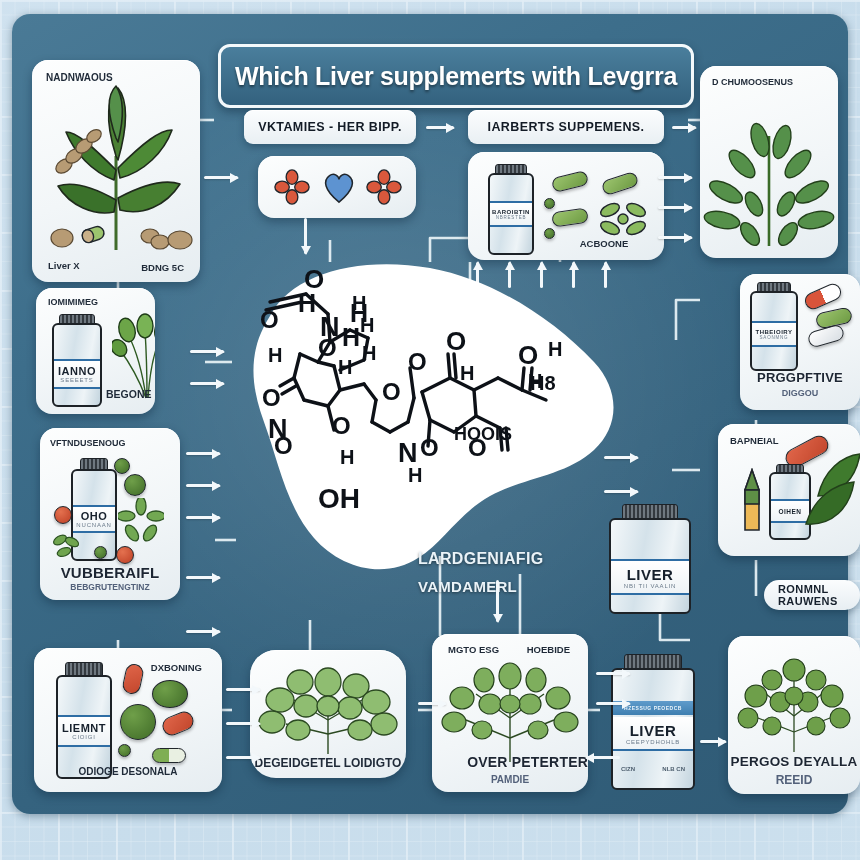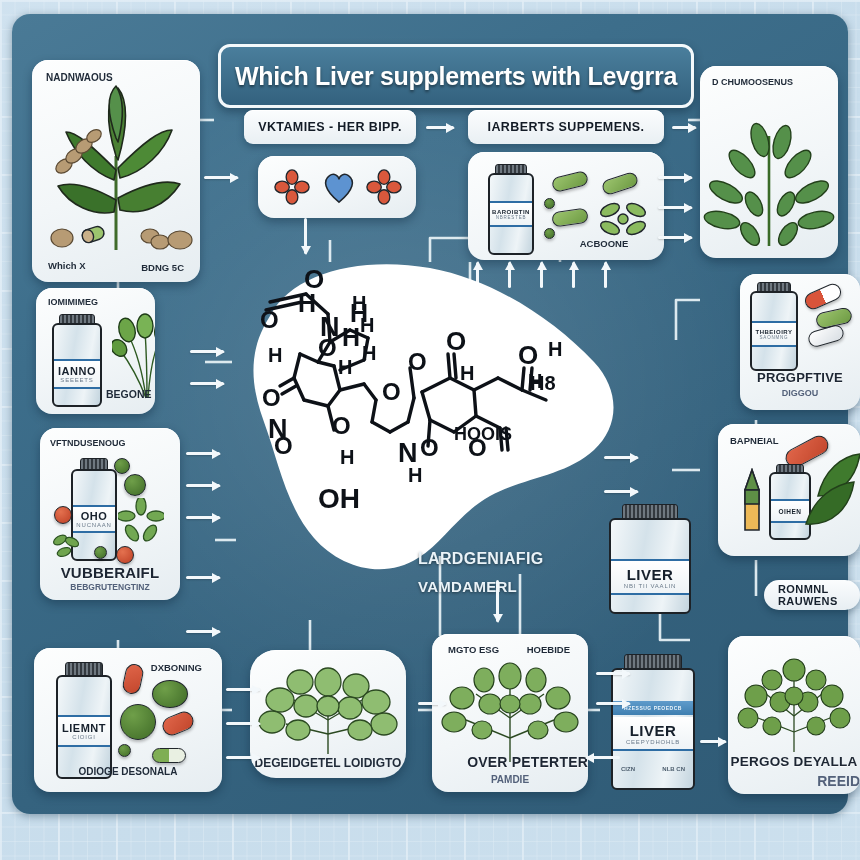--- a/index.html
+++ b/index.html
@@ -189,21 +189,21 @@
         <ellipse cx="30" cy="178" rx="11" ry="9"></ellipse>
         <ellipse cx="118" cy="176" rx="9" ry="7"></ellipse>
         <ellipse cx="128" cy="182" rx="9" ry="7"></ellipse>
         <ellipse cx="148" cy="180" rx="12" ry="9"></ellipse>
       </g>
       <g>
         <rect x="50" y="168" width="22" height="13" rx="6.5" fill="#9cc46e" stroke="#20262c" stroke-width="1.4" transform="rotate(-18 61 174)"></rect>
         <rect x="50" y="168" width="11" height="13" rx="6" fill="#c9b089" stroke="#20262c" stroke-width="1.4" transform="rotate(-18 61 174)"></rect>
       </g>
     </svg>
-    <div class="tl" style="left:16px;top:200px;font-size:9.5px;">Which X</div>
+    <div class="tl" style="left:16px;top:200px;font-size:9.5px;">Liver X</div>
     <div class="tl" style="right:16px;top:202px;font-size:9.5px;">BDNG 5C</div>
   </div>
 
   <div class="card" style="left:36px;top:288px;width:119px;height:126px;">
     <div class="tl" style="left:12px;top:9px;font-size:9px;">IOMIMIMEG</div>
     <div class="bottle" style="left:12px;top:26px;width:58px;height:92px;">
       <div class="bot-cap" style="top:0;width:34px;height:10px;"></div>
       <div class="bot-body" style="top:9px;width:46px;height:80px;"></div>
       <div class="bot-label" style="top:36px;width:46px;height:26px;">
         <b>IANNO</b>
@@ -432,21 +432,21 @@
         <circle cx="52" cy="58" r="10"></circle>
           <circle cx="80" cy="58" r="10"></circle>
         <circle cx="20" cy="74" r="10"></circle>
           <circle cx="112" cy="74" r="10"></circle>
         <circle cx="44" cy="82" r="9"></circle>
           <circle cx="88" cy="82" r="9"></circle>
         <circle cx="66" cy="52" r="9"></circle>
       </g>
     </svg>
     <div class="card-title" style="top:118px;font-size:13.5px;">PERGOS DEYALLA</div>
-    <div class="card-sub" style="top:137px;font-size:14px;text-align:right;">REEID</div>
+    <div class="card-sub" style="top:137px;font-size:12px;">REEID</div>
   </div>
 
   <div class="liver-wrap">
     <svg viewBox="0 0 400 330" width="400" height="330">
       <path d="M48 66 C70 22 140 6 208 18 C272 30 330 68 372 112
                C398 140 398 176 372 200 C344 226 300 228 268 246
                C236 264 222 292 196 308 C162 330 118 318 92 288
                C64 256 56 210 42 172 C28 134 26 100 48 66 Z" fill="#ffffff"></path>
       <g fill="#0d1117" font-family="'Liberation Sans',sans-serif" font-weight="bold">
 

